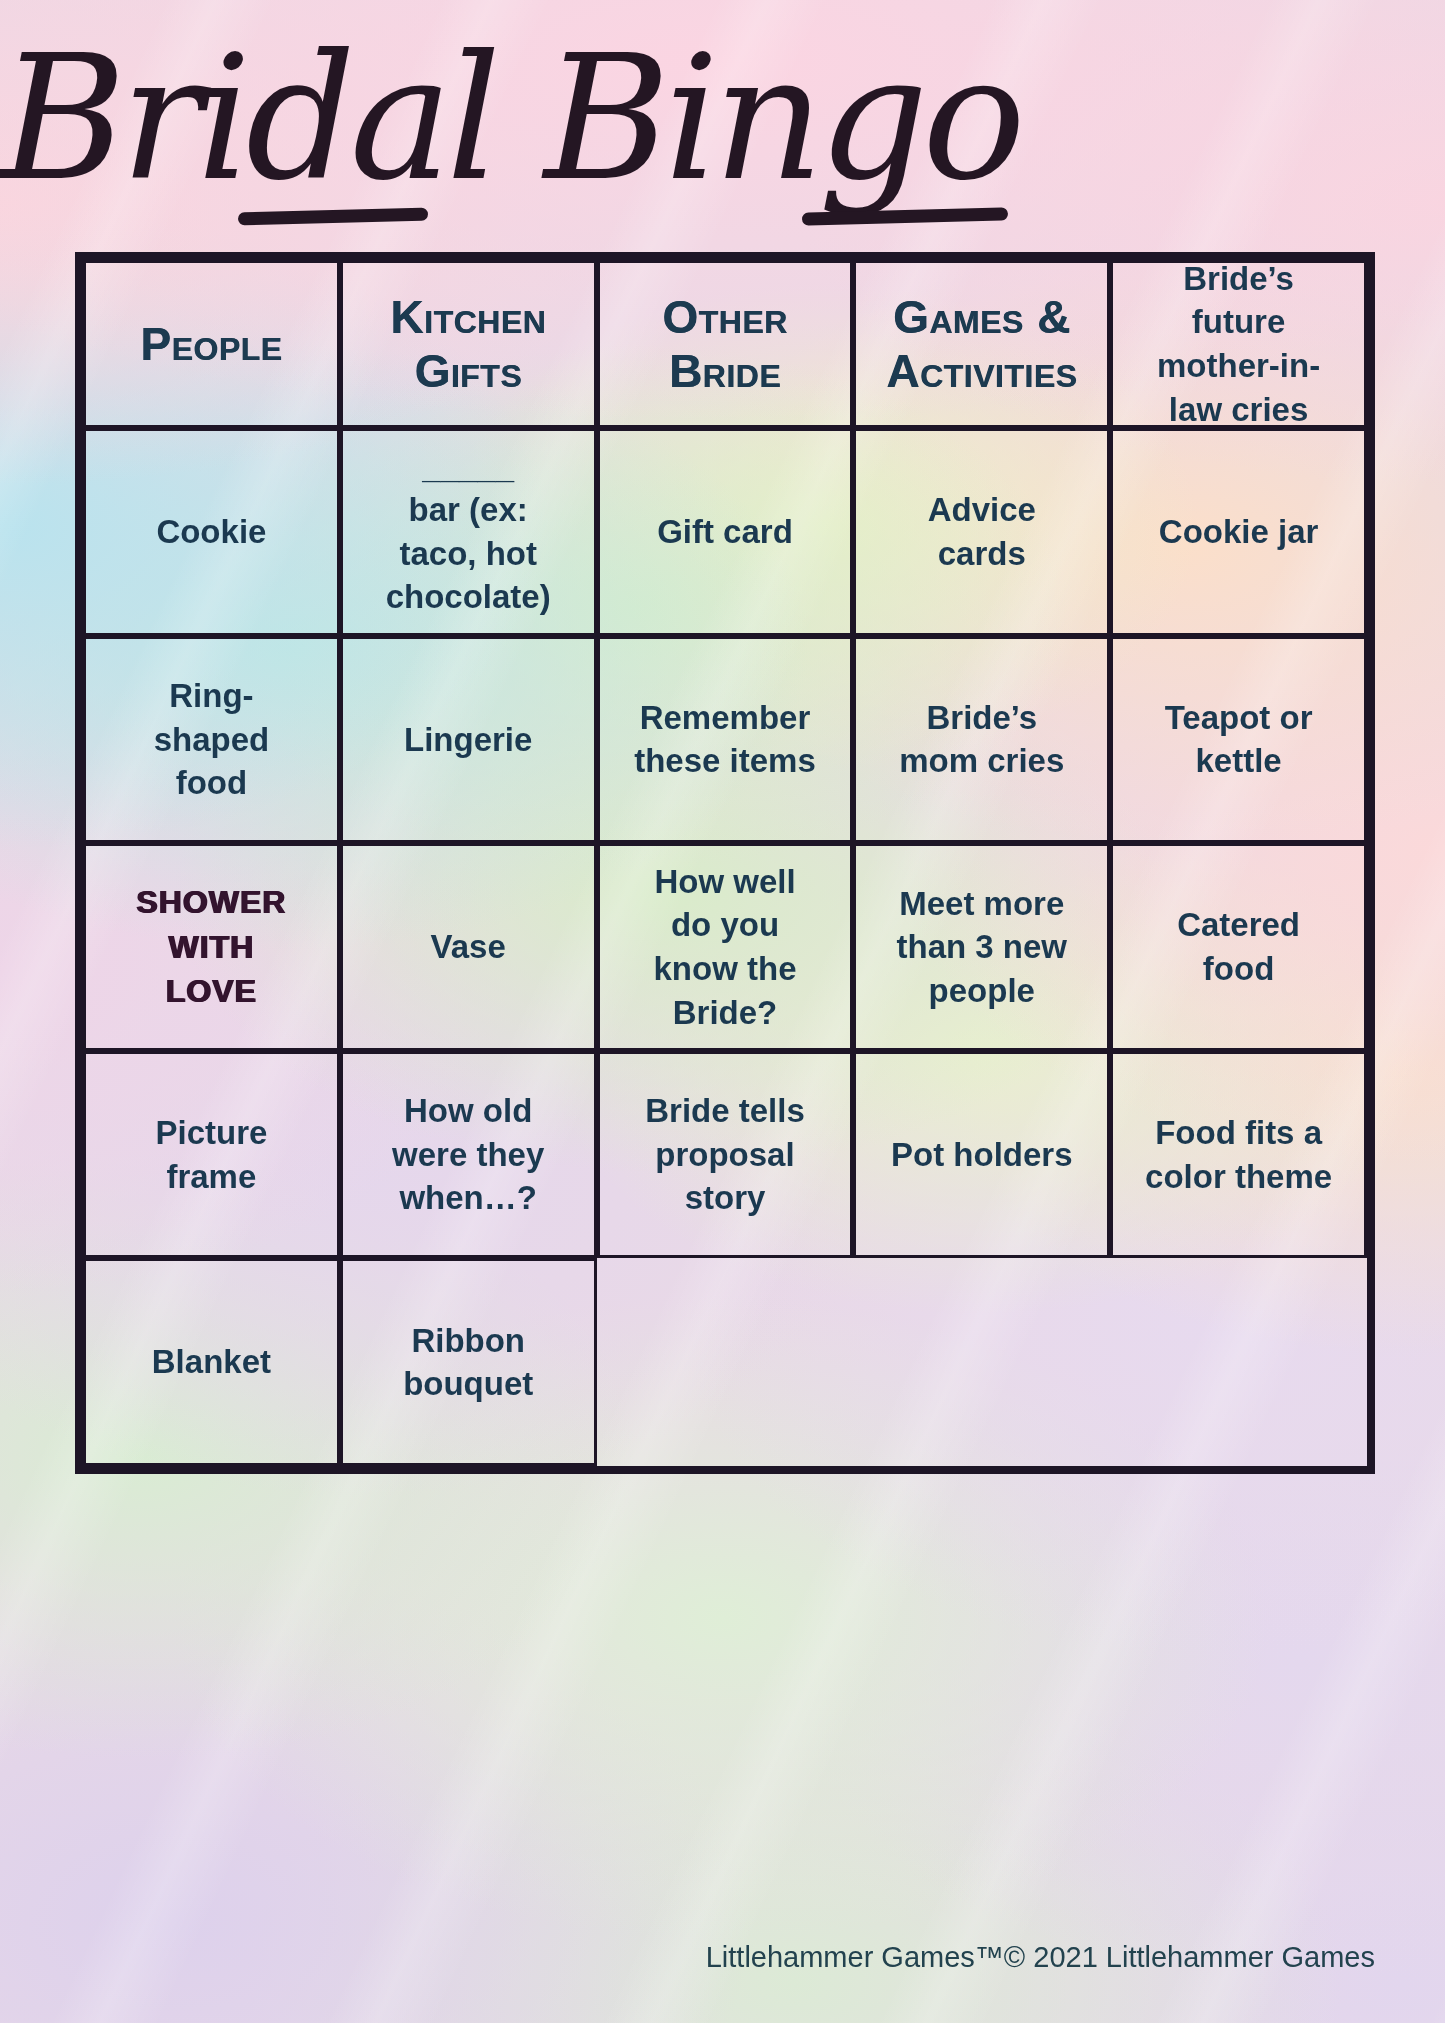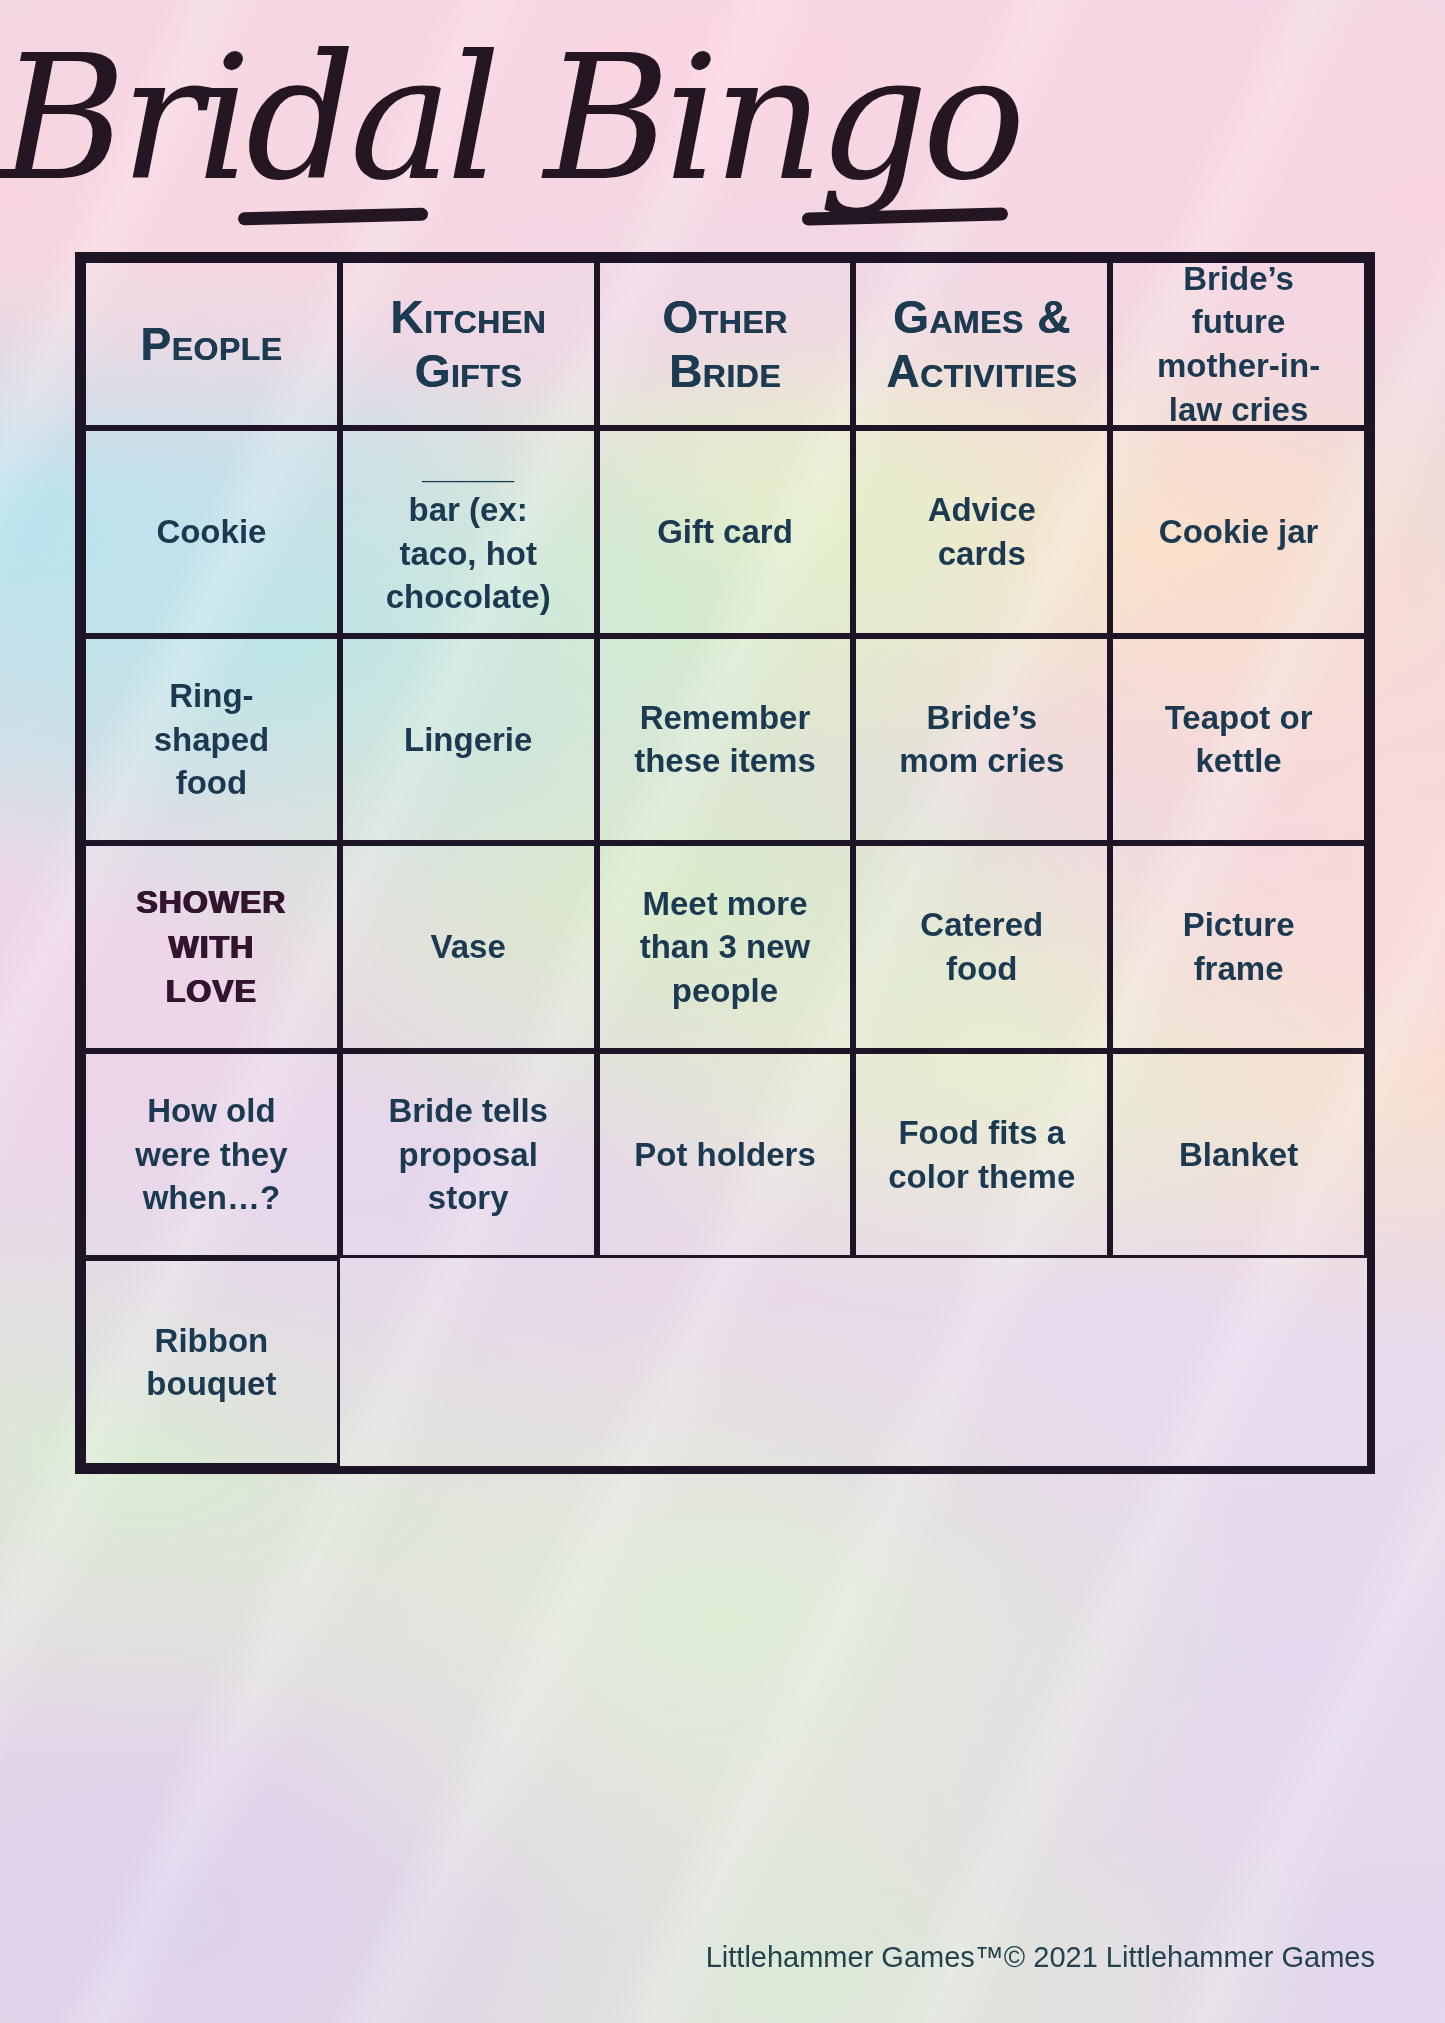--- a/index.html
+++ b/index.html
@@ -121,20 +121,24 @@
 these items</div>
 
     <div class="cell">Bride’s
 mom cries</div>
     <div class="cell">Teapot or
 kettle</div>
     <div class="cell free">SHOWER
 WITH
 LOVE</div>
     <div class="cell">Vase</div>
+    <div class="cell">How well
+do you
+know the
+Bride?</div>
 
     <div class="cell">Meet more
 than 3 new
 people</div>
     <div class="cell">Catered
 food</div>
     <div class="cell">Picture
 frame</div>
     <div class="cell">How old
 were they

